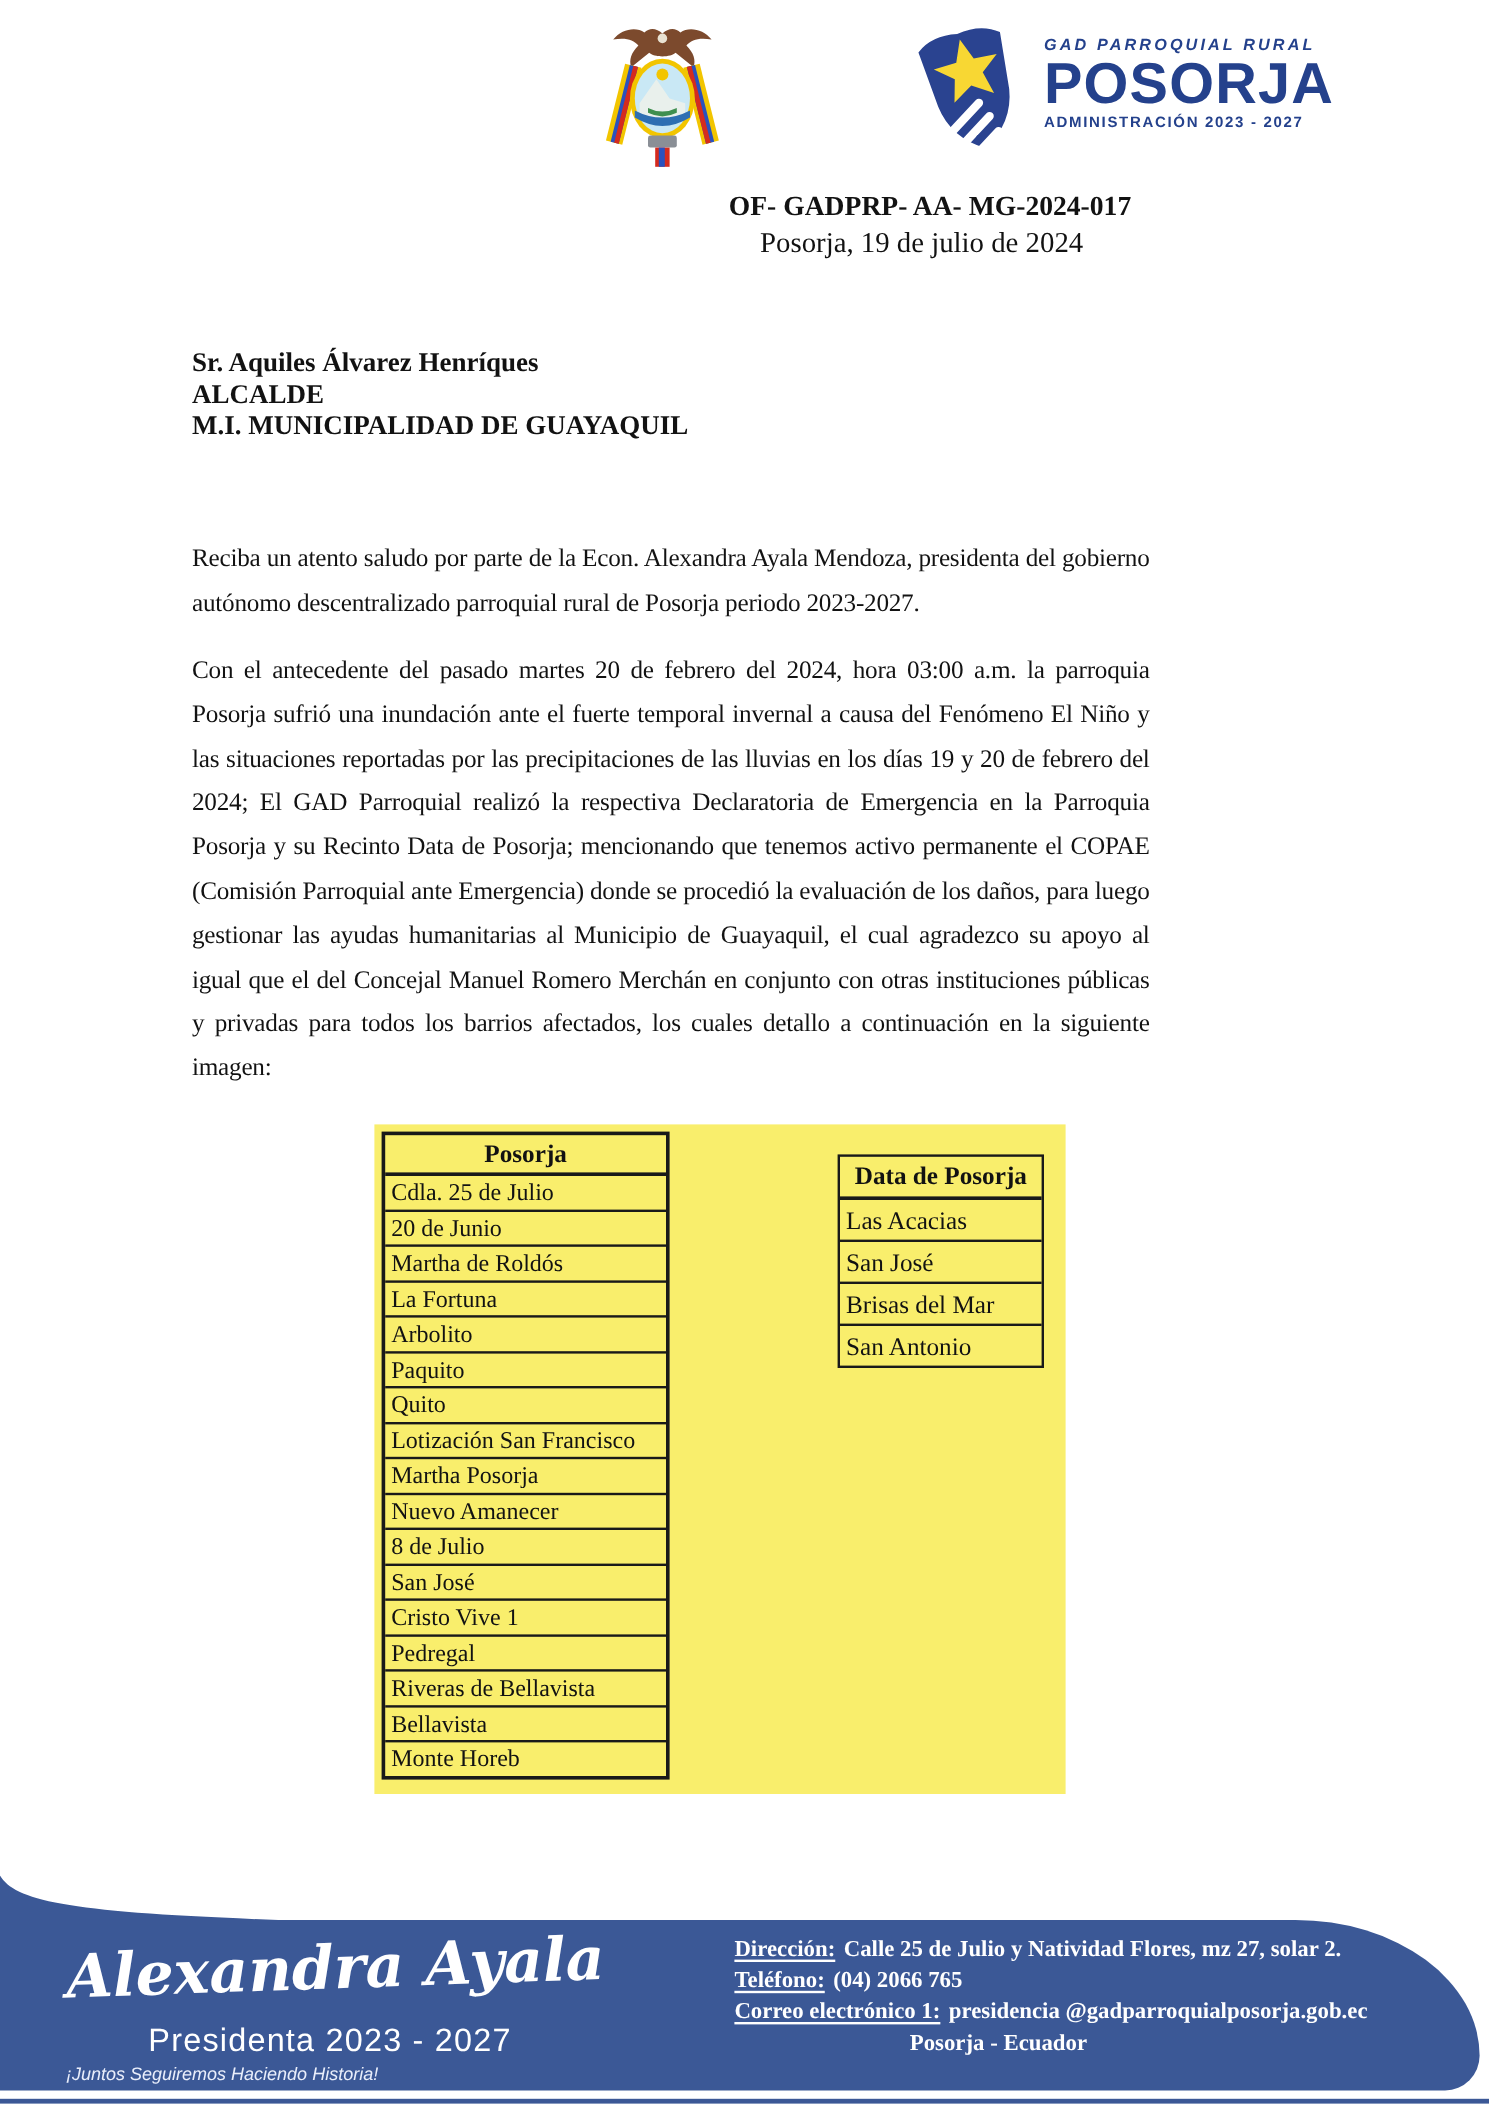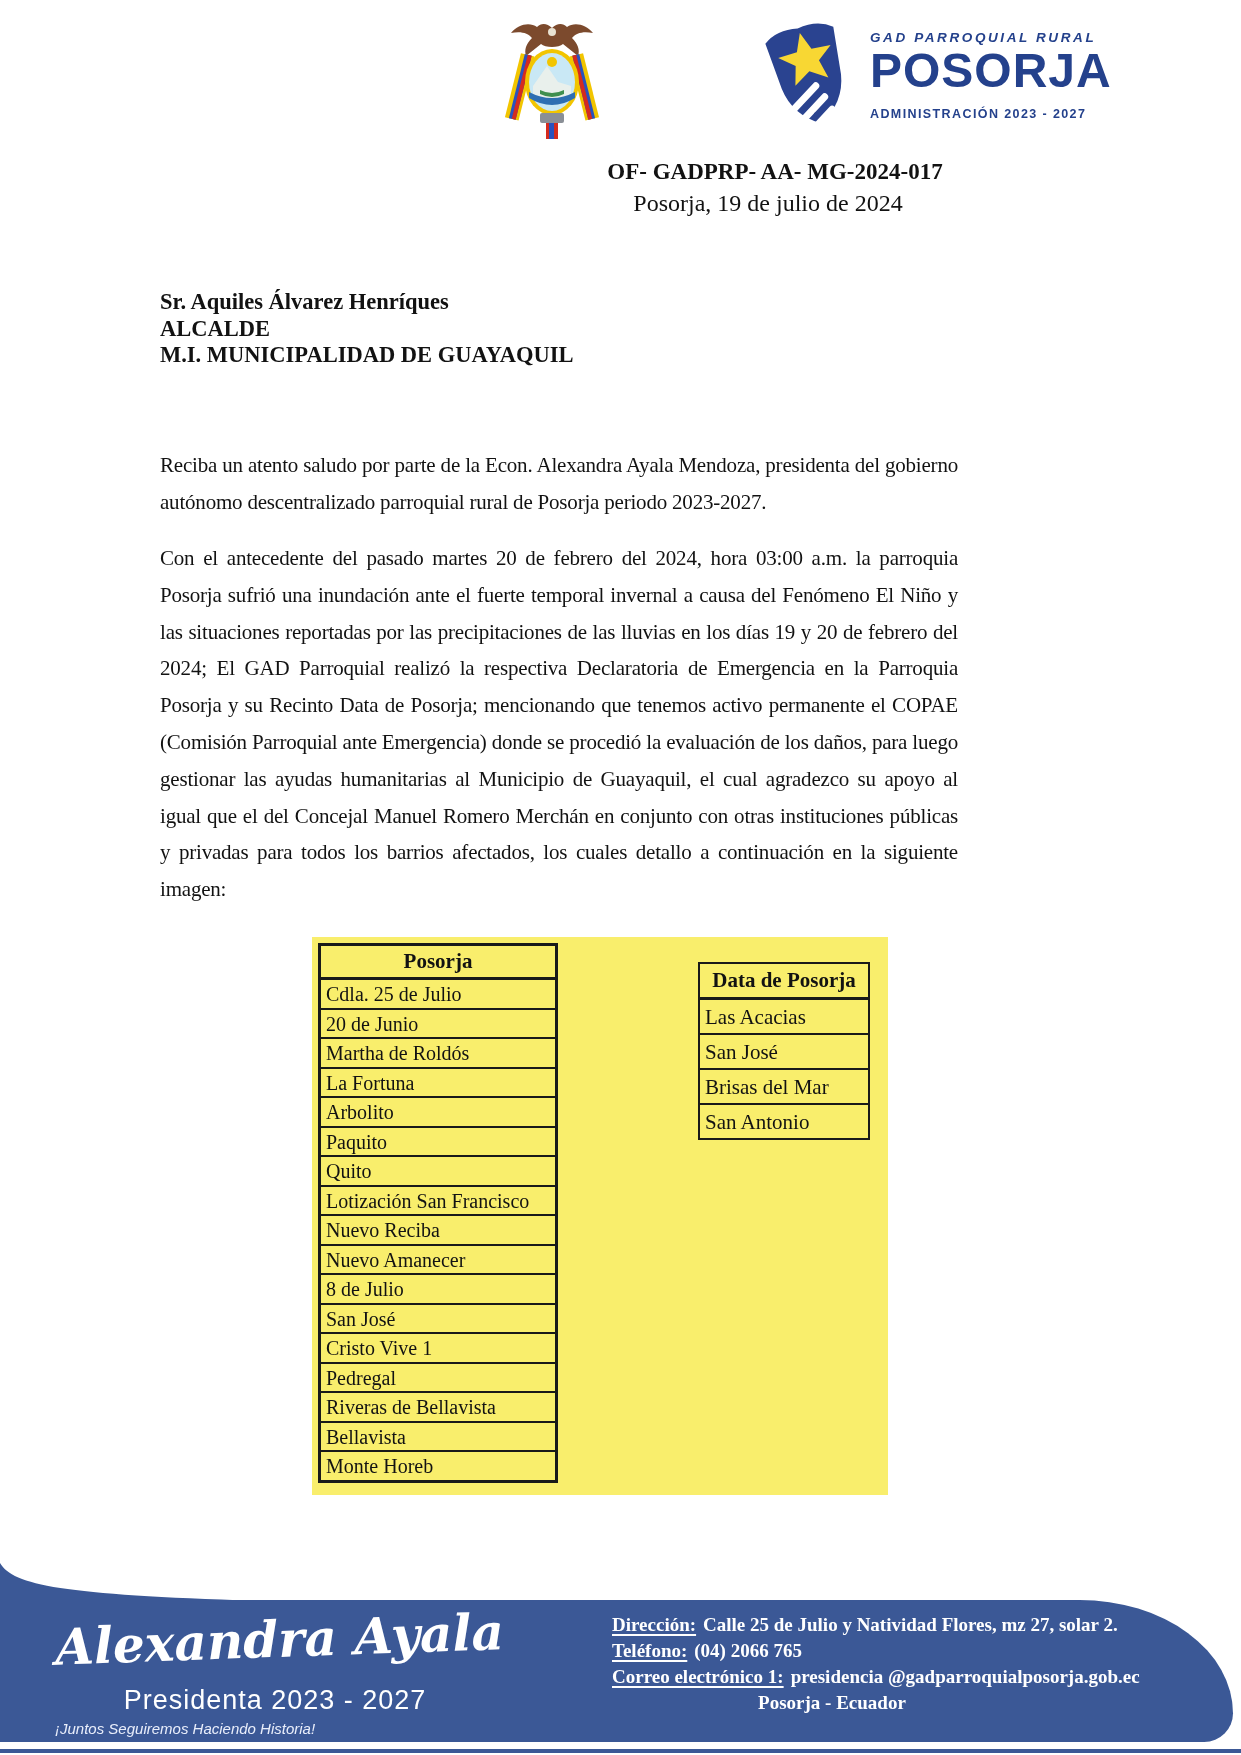--- a/index.html
+++ b/index.html
@@ -6,21 +6,21 @@
   .page{position:relative;width:1241px;height:1755px;background:#ffffff;overflow:hidden;
         font-family:"Liberation Serif",serif;color:#121212;}
 
   
   .coat{position:absolute;left:500px;top:20px;width:104px;height:122px;}
   .logo{position:absolute;left:760px;top:18px;display:flex;align-items:flex-start;}
   .logo-shield{width:100px;height:114px;flex:0 0 auto;}
   .logo-text{margin-left:10px;padding-top:12px;font-family:"Liberation Sans",sans-serif;}
   .logo-org{font-size:13.5px;font-weight:bold;font-style:italic;letter-spacing:2.6px;color:#24418c;white-space:nowrap;}
   .logo-brand{font-size:48px;font-weight:800;letter-spacing:1px;color:#24418c;line-height:1.0;margin-top:2px;white-space:nowrap;}
-  .logo-admin{font-size:12.5px;font-weight:bold;letter-spacing:1.4px;color:#24418c;margin-top:12px;white-space:nowrap;}
+  .logo-admin{font-size:12.5px;font-weight:bold;letter-spacing:1.4px;color:#24418c;margin-top:0;white-space:nowrap;}
 
   .ref{position:absolute;left:565px;top:159px;width:420px;text-align:center;font-weight:bold;font-size:23px;}
   .dateline{position:absolute;left:568px;top:190px;width:400px;text-align:center;font-size:24px;}
 
   
   .recipient{position:absolute;left:160px;top:289px;font-weight:bold;font-size:22.5px;line-height:26.5px;}
 
   
   .para{position:absolute;left:160px;width:798px;text-align:justify;
         font-size:21px;letter-spacing:-0.2px;line-height:36.8px;margin:0;}
@@ -136,21 +136,21 @@
       <div>
 
       <div class="trow">Cdla. 25 de Julio</div>
           <div class="trow">20 de Junio</div>
           <div class="trow">Martha de Roldós</div>
           <div class="trow">La Fortuna</div>
           <div class="trow">Arbolito</div>
           <div class="trow">Paquito</div>
           <div class="trow">Quito</div>
           <div class="trow">Lotización San Francisco</div>
-          <div class="trow">Nuevo Reciba</div>
+          <div class="trow">Martha Posorja</div>
           <div class="trow">Nuevo Amanecer</div>
           <div class="trow">8 de Julio</div>
           <div class="trow">San José</div>
           <div class="trow">Cristo Vive 1</div>
           <div class="trow">Pedregal</div>
           <div class="trow">Riveras de Bellavista</div>
           <div class="trow">Bellavista</div>
           <div class="trow">Monte Horeb</div>
         </div>
     </div>

